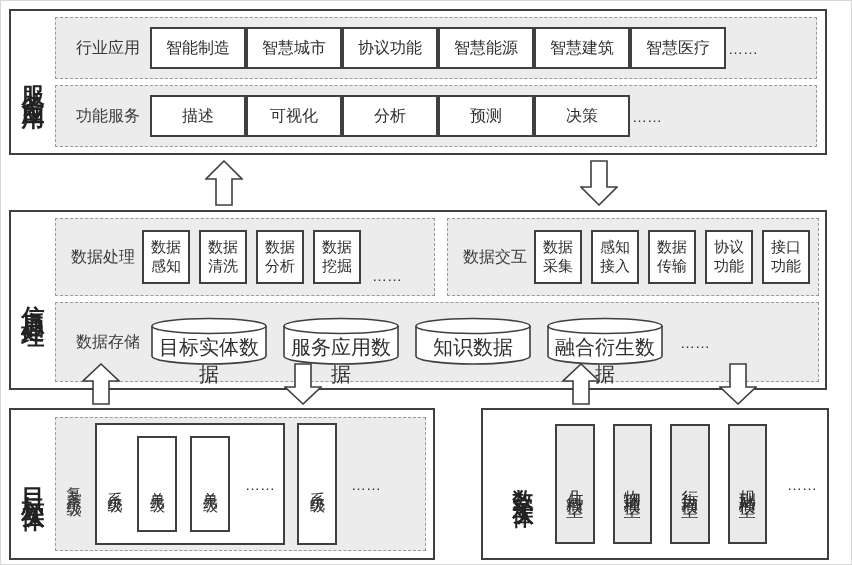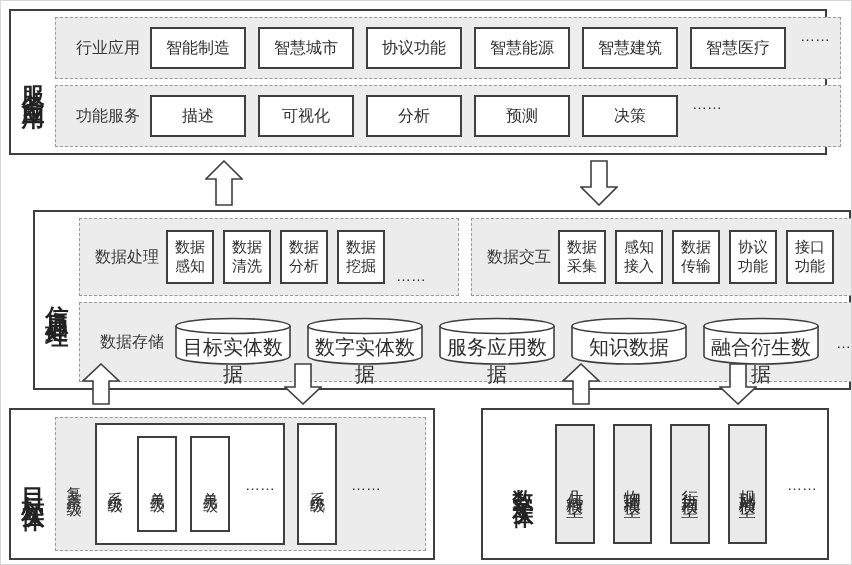--- a/index.html
+++ b/index.html
@@ -19,21 +19,21 @@
     font-family:"Liberation Serif", serif; font-weight:700;
     font-size:23px; letter-spacing:7px; color:#222;
   }
   .rows { flex:1; display:flex; flex-direction:column; gap:6px; padding:6px 8px 6px 0; }
   .dashed {
     border:1px dashed #9a9a9a; background:#ececec;
     display:flex; align-items:center;
   }
   .row { flex:1; padding:0 10px; }
   .row-label { flex:0 0 84px; text-align:center; font-size:16px; color:#3a3a3a; }
-  .items { flex:1; display:flex; gap:12px; }
+  .items { flex:1; display:flex; align-items:center; }
   .ibox {
     flex:0 0 96px; height:42px; background:#fff; border:2px solid #3f3f3f;
     display:flex; align-items:center; justify-content:center; font-size:16px;
   }
   .dots { font-size:15px; color:#2e2e2e; white-space:nowrap; margin-left:2px; }
 
   
   .info-content { flex:1; display:flex; flex-direction:column; gap:6px; padding:6px 8px 6px 0; }
   .info-top { flex:1; display:flex; gap:12px; }
   .proc-group { flex:0 0 380px; padding:0 8px; }
@@ -115,21 +115,21 @@
     </div>
   </section>
 
   <svg class="arrow" style="left:204px; top:159px;" width="38" height="46" viewBox="0 0 38 46">
     <polygon points="19,1 37,19 27,19 27,45 11,45 11,19 1,19" fill="#fff" stroke="#3f3f3f" stroke-width="1.6"></polygon>
   </svg>
   <svg class="arrow" style="left:579px; top:159px;" width="38" height="46" viewBox="0 0 38 46">
     <polygon points="19,45 1,27 11,27 11,1 27,1 27,27 37,27" fill="#fff" stroke="#3f3f3f" stroke-width="1.6"></polygon>
   </svg>
 
-  <section class="layer" style="left:8px; top:209px; width:818px; height:180px;margin-left:24px;">
+  <section class="layer" style="left:8px; top:209px; width:818px; height:180px;">
     <div class="vcol">
       <span class="vtext layer-title">信息处理</span>
     </div>
     <div class="info-content">
       <div class="info-top">
         <div class="dashed proc-group">
           <div class="proc-label">数据处理</div>
           <div class="sitems">
             <div class="sbox">数据感知</div>
             <div class="sbox">数据清洗</div>
@@ -158,27 +158,20 @@
               <path d="M2 9 L2 39 A57 8 0 0 0 116 39 L116 9" fill="#fff" stroke="#3f3f3f" stroke-width="1.6"></path>
               <ellipse cx="59" cy="9" rx="57" ry="7.5" fill="#fff" stroke="#3f3f3f" stroke-width="1.6"></ellipse>
             </svg>
             <span class="cyl-label">目标实体数据</span>
           </div>
           <div class="cyl">
             <svg viewBox="0 0 118 50">
               <path d="M2 9 L2 39 A57 8 0 0 0 116 39 L116 9" fill="#fff" stroke="#3f3f3f" stroke-width="1.6"></path>
               <ellipse cx="59" cy="9" rx="57" ry="7.5" fill="#fff" stroke="#3f3f3f" stroke-width="1.6"></ellipse>
             </svg>
-            <span class="cyl-label">数字实体数据</span>
-          </div>
-          <div class="cyl">
-            <svg viewBox="0 0 118 50">
-              <path d="M2 9 L2 39 A57 8 0 0 0 116 39 L116 9" fill="#fff" stroke="#3f3f3f" stroke-width="1.6"></path>
-              <ellipse cx="59" cy="9" rx="57" ry="7.5" fill="#fff" stroke="#3f3f3f" stroke-width="1.6"></ellipse>
-            </svg>
             <span class="cyl-label">服务应用数据</span>
           </div>
           <div class="cyl">
             <svg viewBox="0 0 118 50">
               <path d="M2 9 L2 39 A57 8 0 0 0 116 39 L116 9" fill="#fff" stroke="#3f3f3f" stroke-width="1.6"></path>
               <ellipse cx="59" cy="9" rx="57" ry="7.5" fill="#fff" stroke="#3f3f3f" stroke-width="1.6"></ellipse>
             </svg>
             <span class="cyl-label">知识数据</span>
           </div>
           <div class="cyl">

